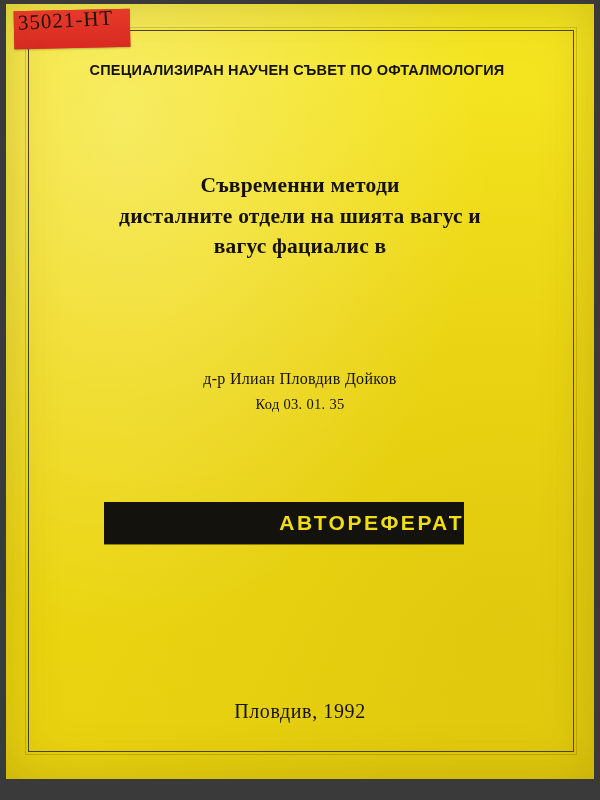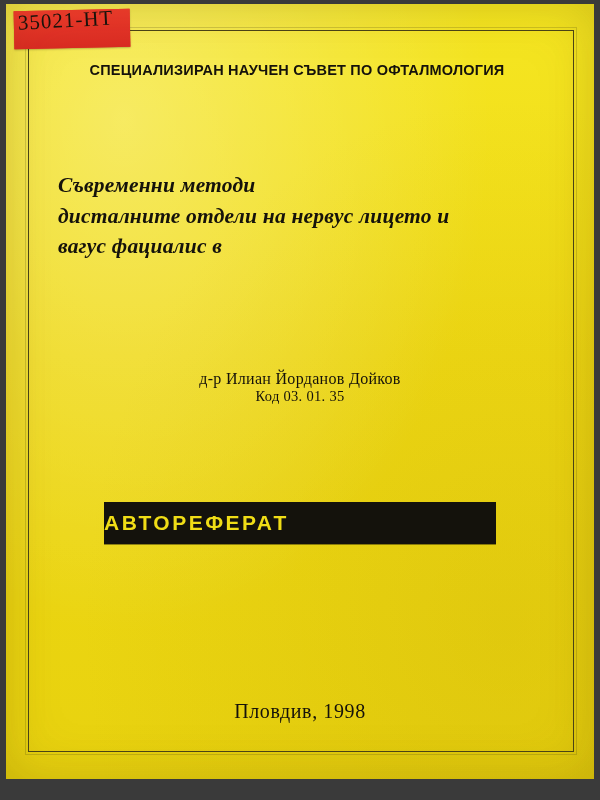--- a/index.html
+++ b/index.html
@@ -90,23 +90,22 @@
     color: #15120b;
     line-height: 1.5;
     letter-spacing: 0.2px;
   }
 
   .title {
     position: absolute;
     left: 52px;
     right: 52px;
     top: 166px;
-    text-align: left;
-    font-family: "Liberation Serif", serif;
-    font-style: italic;
+    text-align: center;
+    font-family: "Liberation Serif", serif;
     font-weight: bold;
     font-size: 21.5px;
     color: #15120b;
     line-height: 1.42;
     letter-spacing: 0.2px;
   }
 
   .author-block {
     position: absolute;
     left: 60px;
@@ -116,35 +115,35 @@
     color: #15120b;
   }
   .author {
     font-family: "Liberation Serif", serif;
     font-size: 16px;
     letter-spacing: 0.3px;
   }
   .code {
     font-family: "Liberation Serif", serif;
     font-size: 14.5px;
-    margin-top: 0;
+    margin-top: 8px;
     letter-spacing: 0.3px;
   }
 
   
   .banner {
     position: absolute;
     left: 98px;
-    width: 392px;
+    width: 360px;
     top: 498px;
     height: 42px;
     background: #14120c;
     display: flex;
     align-items: center;
-    justify-content: flex-start;
+    justify-content: flex-end;
     box-shadow: 0 1px 0 rgba(0,0,0,0.4);
   }
   .banner-text {
     font-family: "Liberation Sans", sans-serif;
     font-weight: bold;
     font-size: 21px;
     letter-spacing: 2.5px;
     color: #f0dd16;
   }
 
@@ -180,30 +179,30 @@
     <div class="stamp">
       <span class="stamp-text">35021-HT</span>
     </div>
 
     <div class="council">
       <div>СПЕЦИАЛИЗИРАН НАУЧЕН СЪВЕТ ПО ОФТАЛМОЛОГИЯ</div>
     </div>
 
     <div class="title">
       <div>Съвременни методи</div>
-      <div>дисталните отдели на нервус лицето и</div>
+      <div>дисталните отдели на шията вагус и</div>
       <div>вагус фациалис в</div>
     </div>
 
     <div class="author-block">
-      <div class="author">д-р Илиан Йорданов Дойков</div>
+      <div class="author">д-р Илиан Пловдив Дойков</div>
       <div class="code">Код 03. 01. 35</div>
     </div>
 
     <div class="banner">
       <span class="banner-text">АВТОРЕФЕРАТ</span>
     </div>
 
-    <div class="place">Пловдив, 1998</div>
+    <div class="place">Пловдив, 1992</div>
 
     <div class="vignette"></div>
   </div>
 </div>
 
 </body></html>

